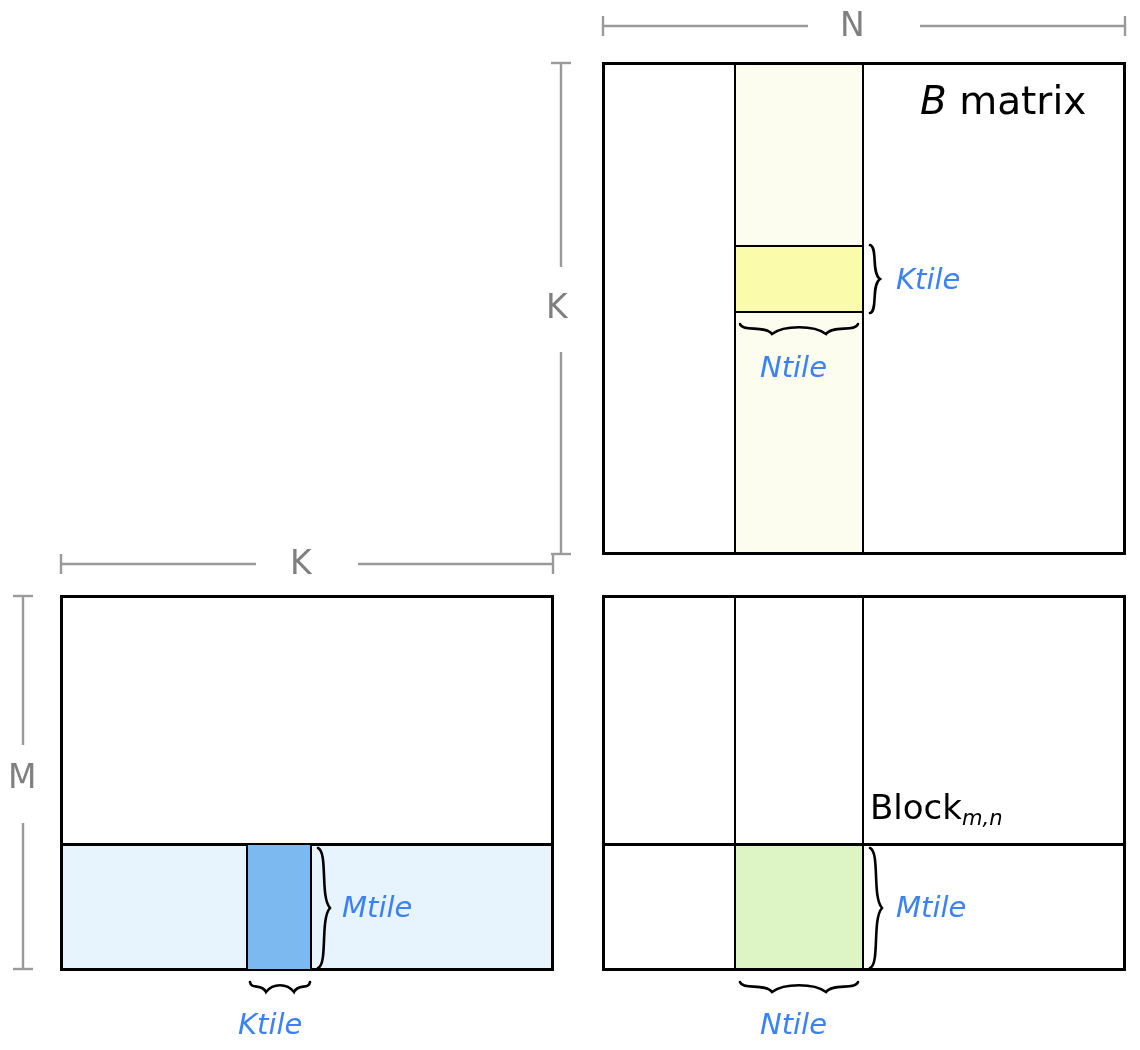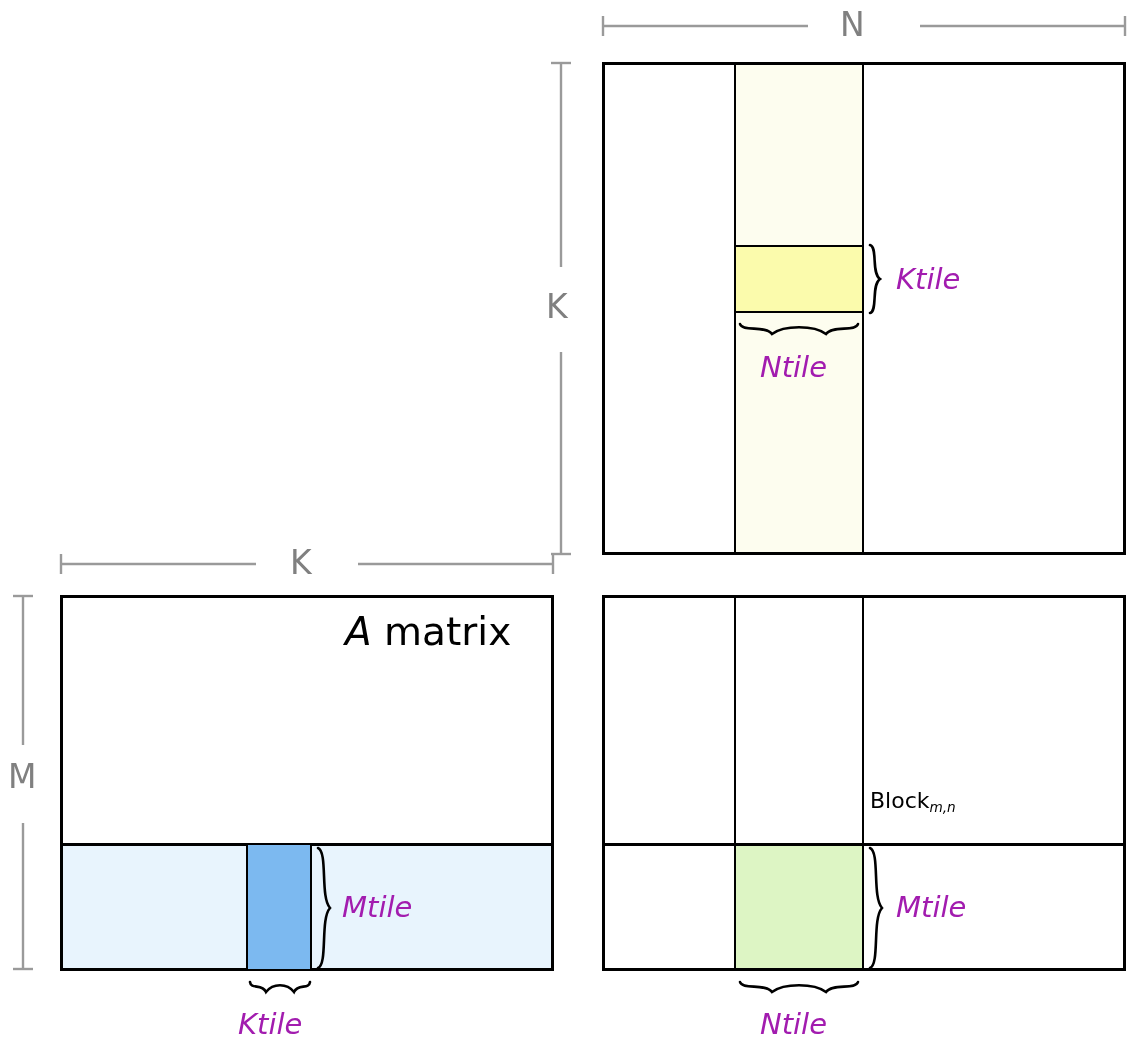--- a/index.html
+++ b/index.html
@@ -40,37 +40,37 @@
     font-size: 39px;
     color: #000000;
     white-space: nowrap;
     line-height: 1;
   }
   .matrix-title .sym {
     font-style: italic;
   }
   .block-label {
     position: absolute;
-    font-size: 22px;
+    font-size: 34px;
     color: #000000;
     white-space: nowrap;
     line-height: 1;
   }
   .block-label sub {
     font-style: italic;
     font-size: 0.62em;
     vertical-align: baseline;
     position: relative;
     top: 0.30em;
   }
   .tile-label {
     position: absolute;
     font-style: italic;
     font-size: 29px;
-    color: #a21caf;
+    color: #3b82f6;
     white-space: nowrap;
     line-height: 1;
   }
   .dim-label {
     position: absolute;
     font-size: 33px;
     color: #808080;
     white-space: nowrap;
     line-height: 1;
   }
@@ -110,20 +110,23 @@
 
   <div class="matrix-box" style="left:602px; top:62px; width:524px; height:493px;"></div>
 
   <div class="fill" style="left:735px; top:65px; width:128px; height:487px; background:#fdfdef;"></div>
 
   <div class="thinline-v" style="left:734px; top:65px; height:487px;"></div>
   <div class="thinline-v" style="left:862px; top:65px; height:487px;"></div>
 
   <div class="fill" style="left:734px; top:245px; width:130px; height:68px; background:#fbfbac; border:2.5px solid #000000;"></div>
 
+  <div class="matrix-title" style="left:920px; top:81px;">
+    <span class="sym">B</span><span>&nbsp;</span><span>matrix</span>
+  </div>
 
   <svg class="brace-svg" style="left:866px; top:243px;" width="26" height="72" viewBox="0 0 26 72">
     <path d="M 4 2 C 12 4, 5 30, 14 36 C 5 42, 12 68, 4 70" stroke="#000000" stroke-width="2.6" fill="none" stroke-linecap="round"></path>
   </svg>
   <div class="tile-label" style="left:896px; top:265px;">Ktile</div>
 
   <svg class="brace-svg" style="left:738px; top:320px;" width="122" height="26" viewBox="0 0 122 26">
     <path d="M 2 4 C 4 12, 28 5, 34 14 C 46 5, 76 5, 88 14 C 94 5, 118 12, 120 4" stroke="#000000" stroke-width="2.6" fill="none" stroke-linecap="round"></path>
   </svg>
   <div class="tile-label" style="left:760px; top:353px;">Ntile</div>
@@ -149,23 +152,20 @@
   <div class="dim-label" style="left:8px; top:760px;">M</div>
 
   <div class="matrix-box" style="left:60px; top:595px; width:494px; height:376px;"></div>
 
   <div class="fill" style="left:63px; top:846px; width:488px; height:122px; background:#e8f4fd;"></div>
 
   <div class="thickline-h" style="left:60px; top:843px; width:494px;"></div>
 
   <div class="fill" style="left:246px; top:845px; width:66px; height:124px; background:#7cb9f0; border:2.5px solid #000000; border-top:none; border-bottom:none;"></div>
 
-  <div class="matrix-title" style="left:345px; top:612px;">
-    <span class="sym">A</span><span>&nbsp;</span><span>matrix</span>
-  </div>
 
   <svg class="brace-svg" style="left:314px; top:845px;" width="28" height="126" viewBox="0 0 28 126">
     <path d="M 4 3 C 14 7, 6 52, 16 63 C 6 74, 14 119, 4 123" stroke="#000000" stroke-width="2.6" fill="none" stroke-linecap="round"></path>
   </svg>
   <div class="tile-label" style="left:342px; top:893px;">Mtile</div>
 
   <svg class="brace-svg" style="left:248px; top:978px;" width="64" height="26" viewBox="0 0 64 26">
     <path d="M 2 4 C 3 12, 14 5, 18 14 C 25 5, 39 5, 46 14 C 50 5, 61 12, 62 4" stroke="#000000" stroke-width="2.6" fill="none" stroke-linecap="round"></path>
   </svg>
   <div class="tile-label" style="left:238px; top:1010px;">Ktile</div>

